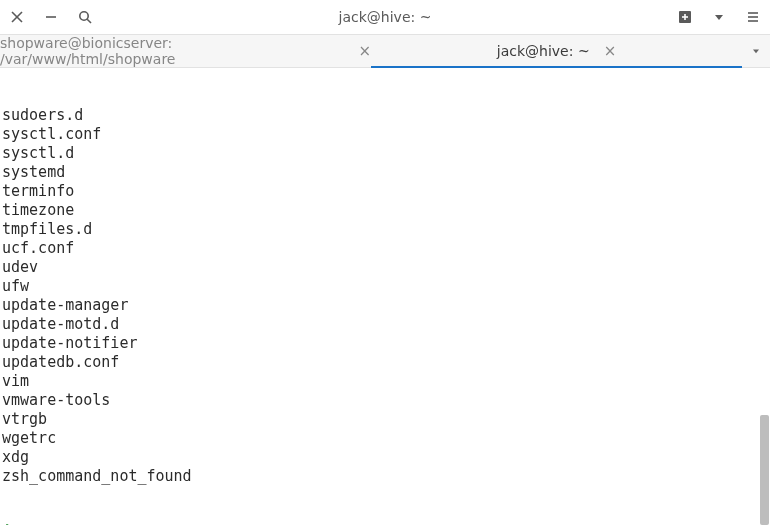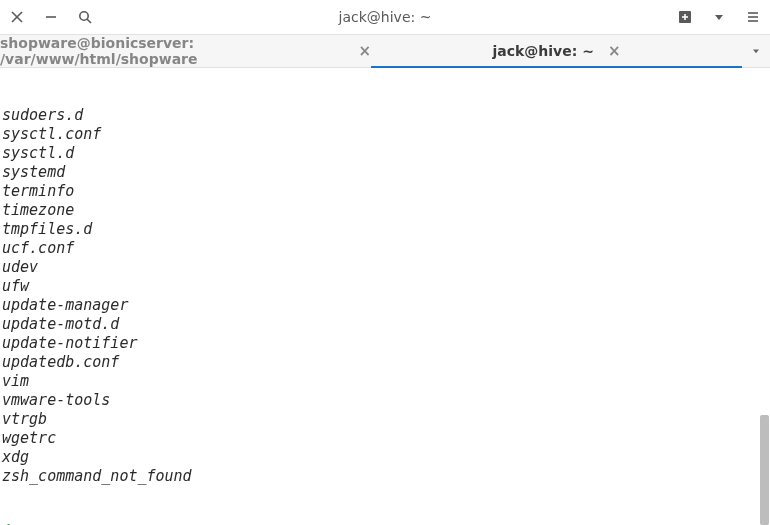--- a/index.html
+++ b/index.html
@@ -41,21 +41,20 @@
     cursor: pointer;
   }
   .icon-btn svg { width: 16px; height: 16px; }
   .tabbar {
     height: 34px;
     display: flex;
     align-items: stretch;
     background: #f6f6f6;
     border-top: 1px solid #e2e2e2;
     border-bottom: 1px solid #e2e2e2;
-    font-weight: bold;
   }
   .tab {
     flex: 1;
     display: flex;
     align-items: center;
     justify-content: center;
     gap: 10px;
     font-family: "DejaVu Sans", "Liberation Sans", sans-serif;
     font-size: 14px;
     color: #868686;
@@ -88,21 +87,21 @@
   }
   .terminal {
     padding: 0 2px;
     line-height: 19px;
     white-space: pre;
     color: #2b2b2b;
     position: relative;
     height: calc(525px - 68px);
     overflow: hidden;
   }
-  .line { white-space: pre; font-style: italic; }
+  .line { white-space: pre; }
   .user { color: #1f8a2d; font-weight: bold; }
   .colon { color: #2b2b2b; }
   .path { color: #1a4acb; font-weight: bold; }
   .dollar { color: #2b2b2b; }
   .scrollbar {
     position: absolute;
     right: 1px;
     top: 0;
     width: 9px;
     height: 100%;

